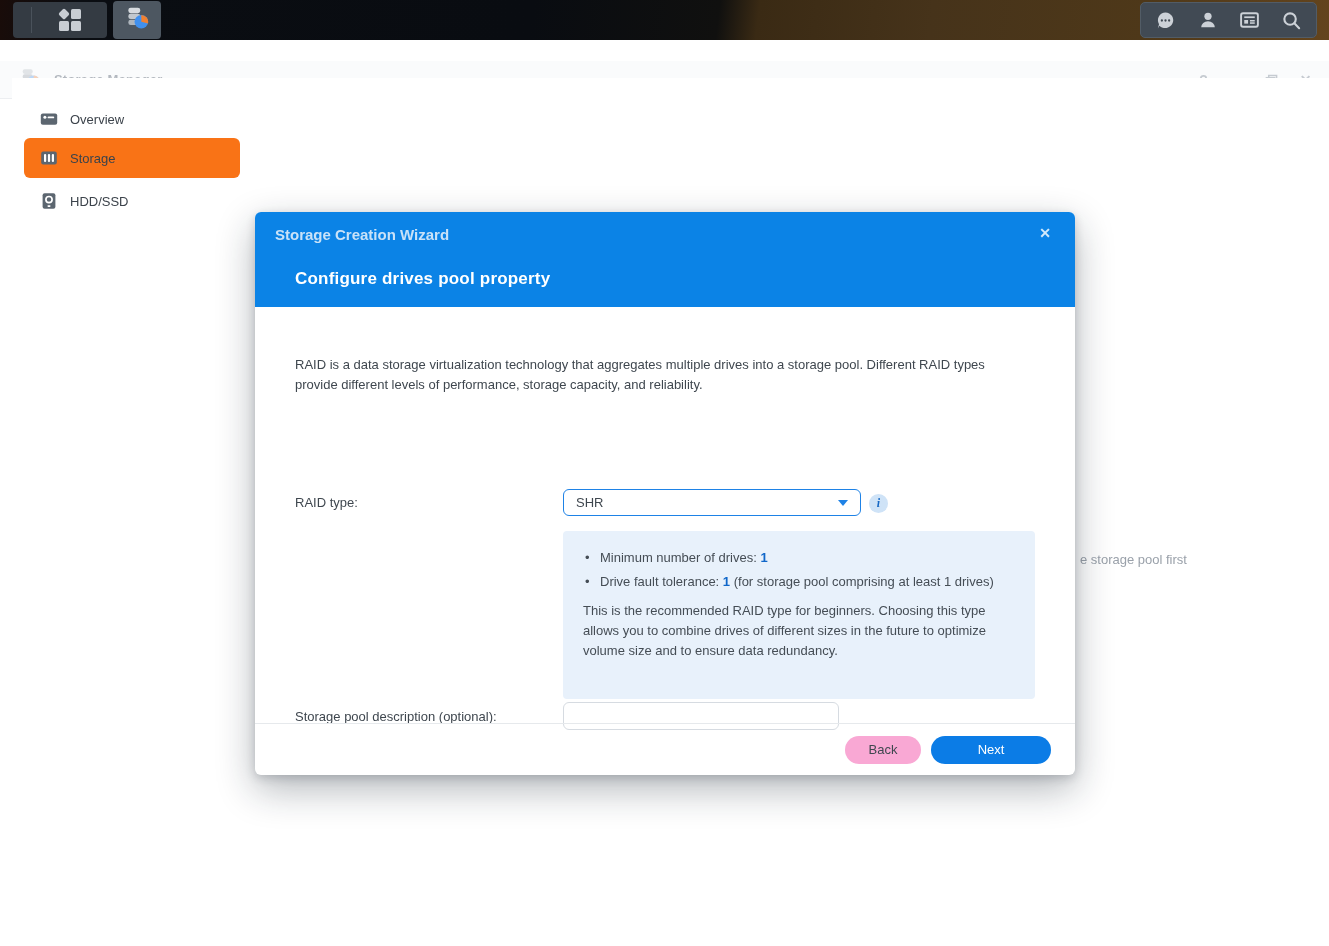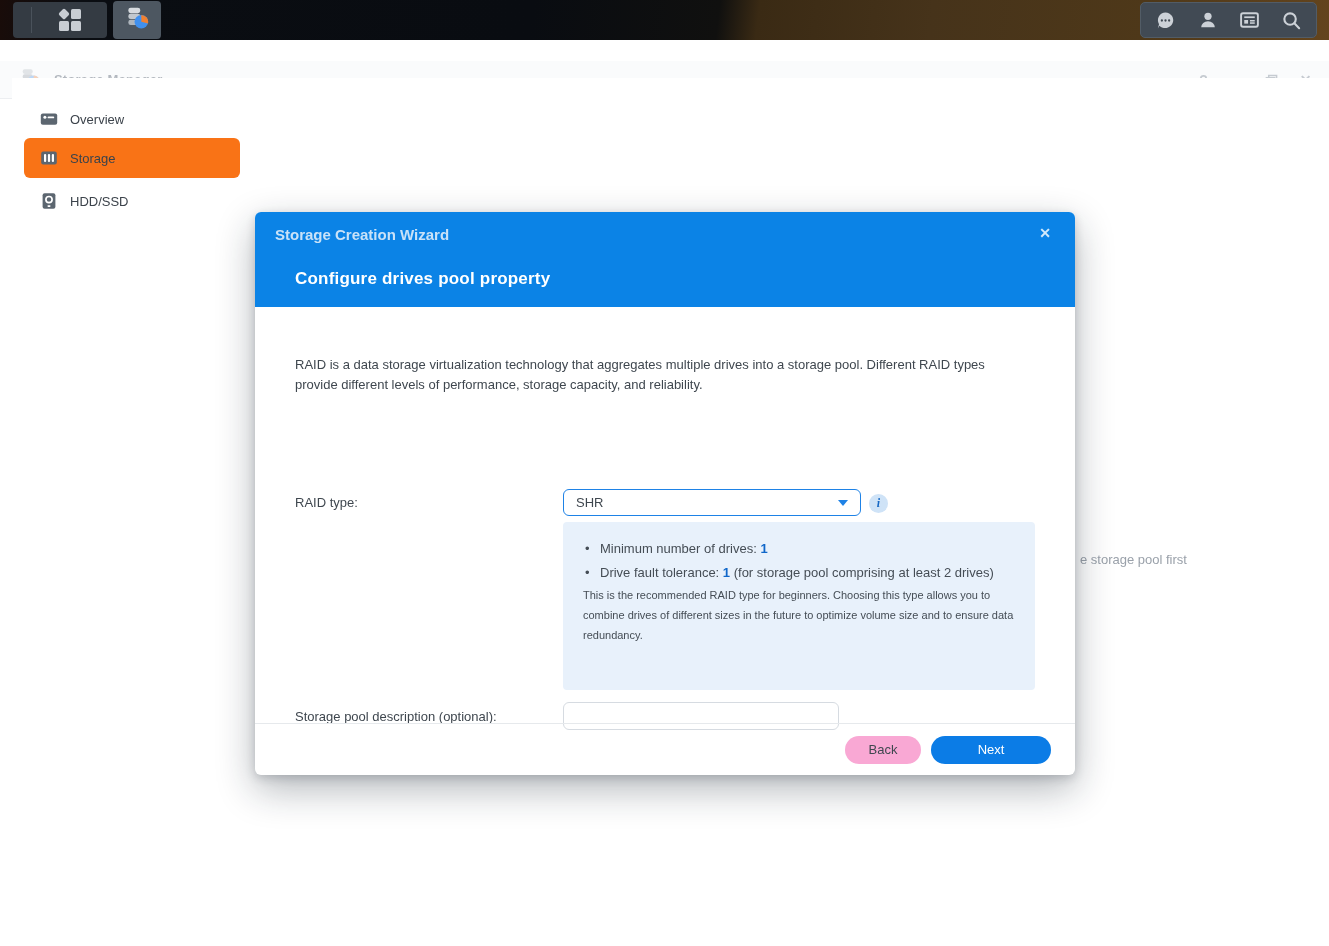--- a/index.html
+++ b/index.html
@@ -53,26 +53,26 @@
 
   .raid-label { position:absolute; left:40px; top:182px; height:27px; display:flex; align-items:center; font-size:13px; color:#3f474f; }
   .raid-select { position:absolute; left:308px; top:182px; width:298px; height:27px; background:#fff;
     border:1.5px solid #1e82e6; border-radius:6px; display:flex; align-items:center; padding:0 12px; cursor:pointer; }
   .raid-value { font-size:13px; color:#3f474f; flex:1; }
   .caret-down { width:0; height:0; border-left:5px solid transparent; border-right:5px solid transparent; border-top:6px solid #1e82e6; }
   .info-badge { position:absolute; left:614px; top:187px; width:19px; height:19px; border-radius:50%; background:#cfe3f7;
     color:#1668c4; font-size:12px; font-weight:bold; font-family:"Liberation Serif", serif; font-style:italic;
     display:flex; align-items:center; justify-content:center; cursor:pointer; }
 
-  .info-panel { position:absolute; left:308px; top:215px; width:472px; height:168px; background:#e8f1fb; border-radius:4px; padding:15px 20px 0; }
+  .info-panel { position:absolute; left:308px; top:224px; width:472px; height:168px; background:#e8f1fb; border-radius:4px; padding:15px 20px 0; }
   .info-panel ul { list-style:none; }
   .info-panel li { position:relative; padding-left:17px; font-size:13px; line-height:24px; color:#454d55; }
   .info-panel li::before { content:"•"; position:absolute; left:2px; top:0; color:#454d55; }
   .blue-val { color:#1067c9; font-weight:bold; }
-  .info-note { font-size:11px; line-height:20px; color:#454d55; }
+  .info-note { margin-top:7px; font-size:13px; line-height:20px; color:#454d55; }
 
   .desc-label { position:absolute; left:40px; top:395px; height:28px; display:flex; align-items:center; font-size:13px; color:#3f474f; }
   .desc-input { position:absolute; left:308px; top:395px; width:276px; height:28px; border:1px solid #d6dbe1; border-radius:6px;
     padding:0 10px; font-size:13px; color:#3f474f; outline:none; background:#fff; }
 
   .dlg-footer { position:absolute; left:0; top:511px; width:100%; height:52px; border-top:1px solid #e6e9ec;
     display:flex; align-items:center; justify-content:flex-end; padding-right:24px; gap:10px; border-radius:0 0 6px 6px; }
   .btn { height:28px; border:none; border-radius:14px; font-size:13px; font-family:"Liberation Sans", sans-serif; cursor:pointer; }
   .btn-back { width:76px; background:#f9a8d4; color:#3f474f; }
   .btn-next { width:120px; background:#0b7ce6; color:#ffffff; }
@@ -212,21 +212,21 @@
         <span class="caret-down"></span>
       </div>
       <span class="info-badge">i</span>
 
       <div class="info-panel">
         <ul>
           <li>
             <span>Minimum number of drives: </span><span class="blue-val">1</span><span></span>
           </li>
           <li>
-            <span>Drive fault tolerance: </span><span class="blue-val">1</span><span> (for storage pool comprising at least 2 drives)</span>
+            <span>Drive fault tolerance: </span><span class="blue-val">1</span><span> (for storage pool comprising at least 1 drives)</span>
           </li>
         </ul>
         <p class="info-note">This is the recommended RAID type for beginners. Choosing this type allows you to combine drives of different sizes in the future to optimize volume size and to ensure data redundancy.</p>
       </div>
 
       <span class="desc-label">Storage pool description (optional):</span>
       <input class="desc-input" type="text" value="" style="">
     </div>
 
     <div class="dlg-footer">

